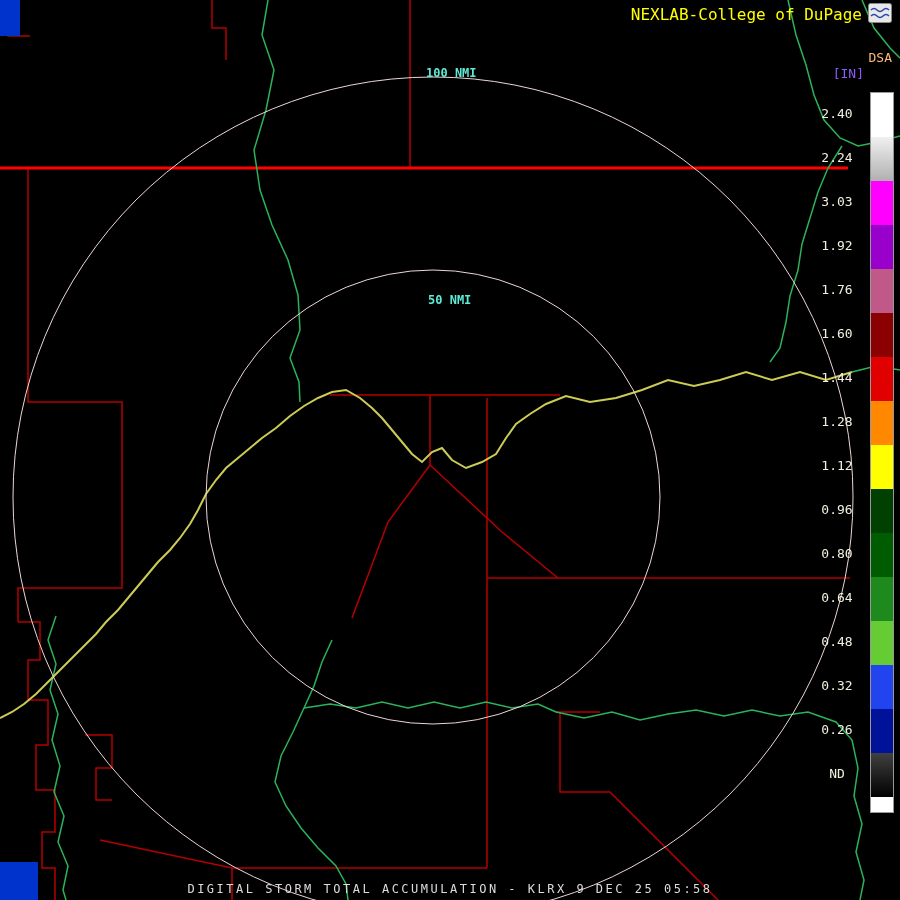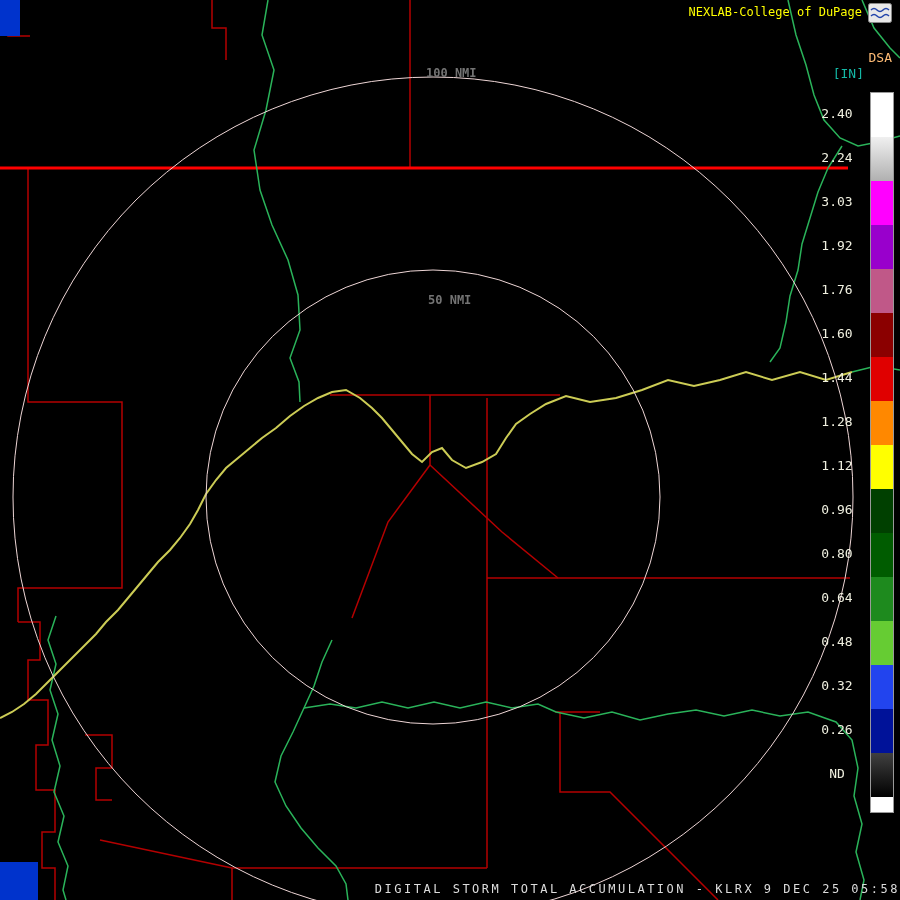--- a/index.html
+++ b/index.html
@@ -1,32 +1,32 @@
 <!DOCTYPE html>
 <html><head>
 <meta charset="utf-8">
 <style>
   html,body{margin:0;padding:0;background:#000;}
   .screen{position:relative;width:900px;height:900px;background:#000;overflow:hidden;
           font-family:"DejaVu Sans Mono","Liberation Mono",monospace;}
   svg.map{position:absolute;left:0;top:0;}
-  .brand{position:absolute;top:5px;right:38px;color:#ffff00;font-size:12px;}
+  .brand{position:absolute;top:5px;right:38px;color:#ffff00;font-size:16px;}
   .logo{position:absolute;top:3px;right:8px;width:24px;height:20px;}
   .prod-label{position:absolute;top:50px;right:8px;color:#fdba74;font-size:13px;}
-  .units-label{position:absolute;top:66px;right:36px;color:#14b8a6;font-size:13px;}
+  .units-label{position:absolute;top:66px;right:36px;color:#8b5cf6;font-size:13px;}
   .legend-labels{position:absolute;top:92px;right:36px;width:54px;text-align:center;
                  color:#f0f0e0;font-size:13px;}
   .legend-labels div{height:44px;line-height:44px;}
   .cbar{position:absolute;top:92px;right:6px;width:22px;border:1px solid #999;}
   .cbar div{width:22px;height:44px;}
   .cbar div.endblock{height:15px;}
-  .ring-label{position:absolute;color:#737373;font-size:12px;font-weight:bold;}
+  .ring-label{position:absolute;color:#5eead4;font-size:12px;font-weight:bold;}
   .ring-label.outer{left:426px;top:66px;}
   .ring-label.inner{left:428px;top:256px;margin-top:37px;}
-  .footer-title{position:absolute;bottom:4px;left:0;width:100%;text-align:right;
+  .footer-title{position:absolute;bottom:4px;left:0;width:100%;text-align:center;
                 color:#dcdcdc;font-size:12px;letter-spacing:2.5px;white-space:nowrap;}
   .corner-block{position:absolute;}
   .corner-block.tl{left:0;top:0;width:20px;height:36px;}
   .corner-block.bl{left:0;bottom:0;width:38px;height:38px;}
 </style>
 </head>
 <body>
 
 <div class="screen">
 

